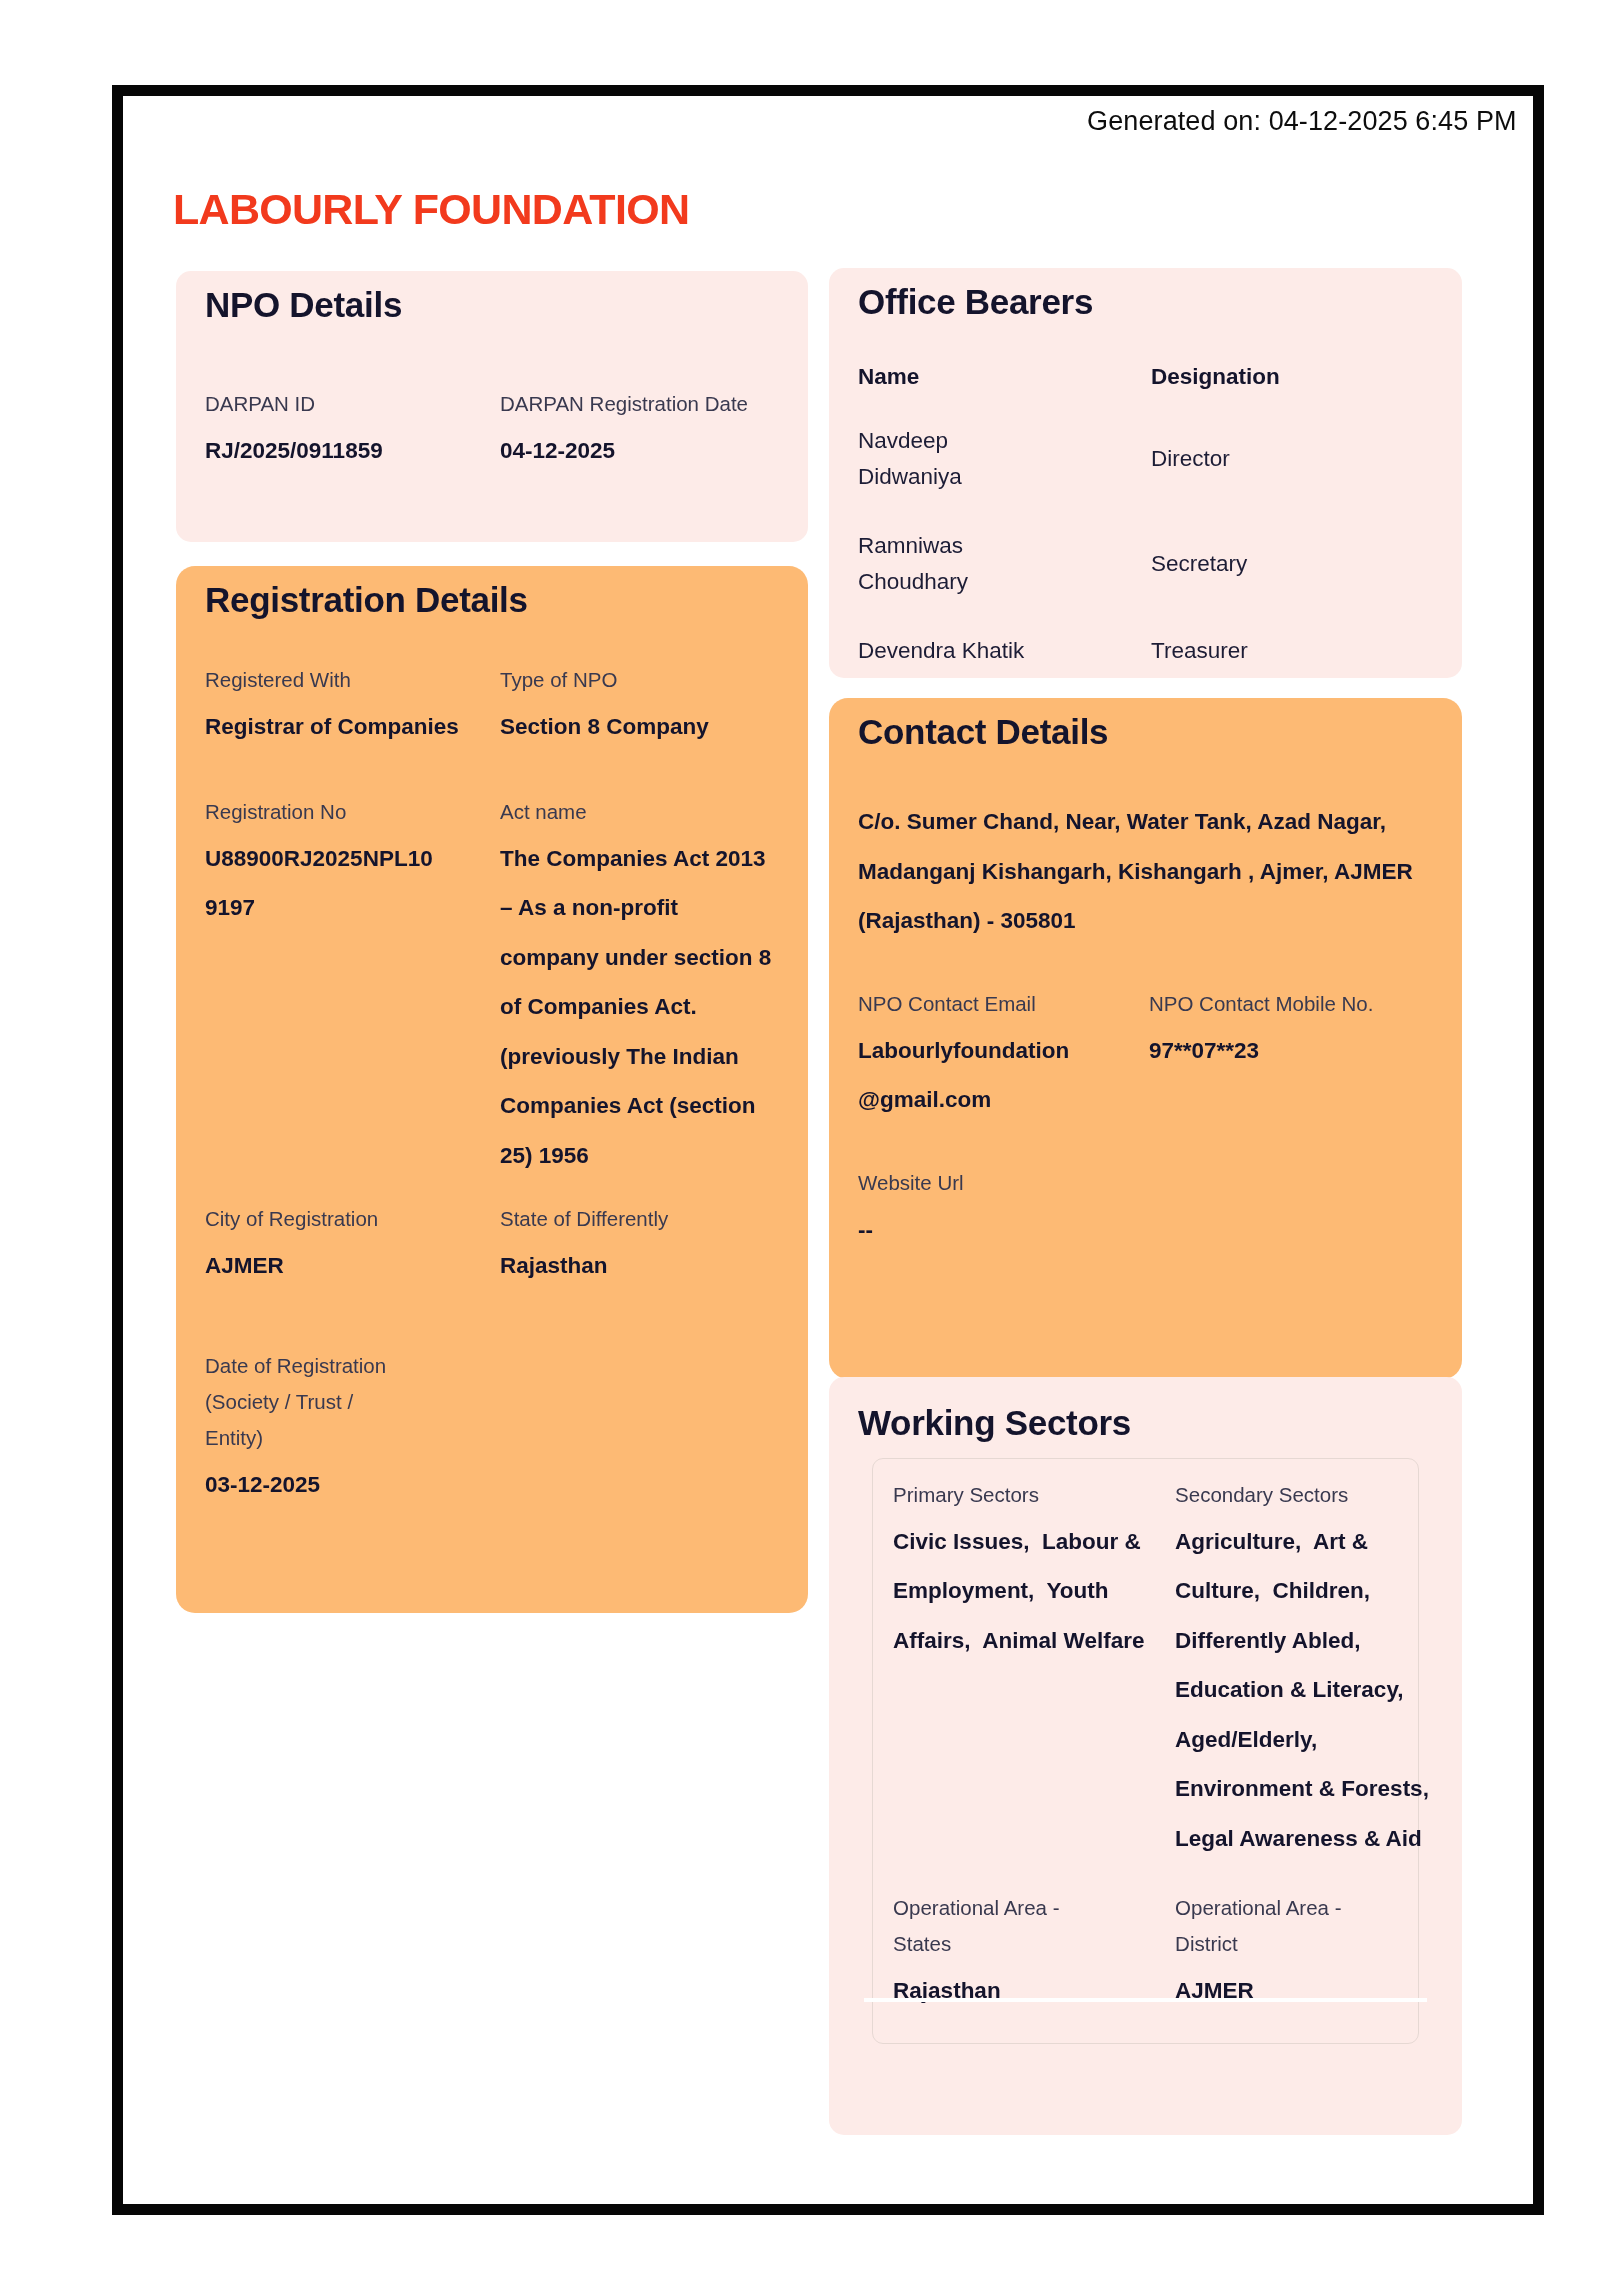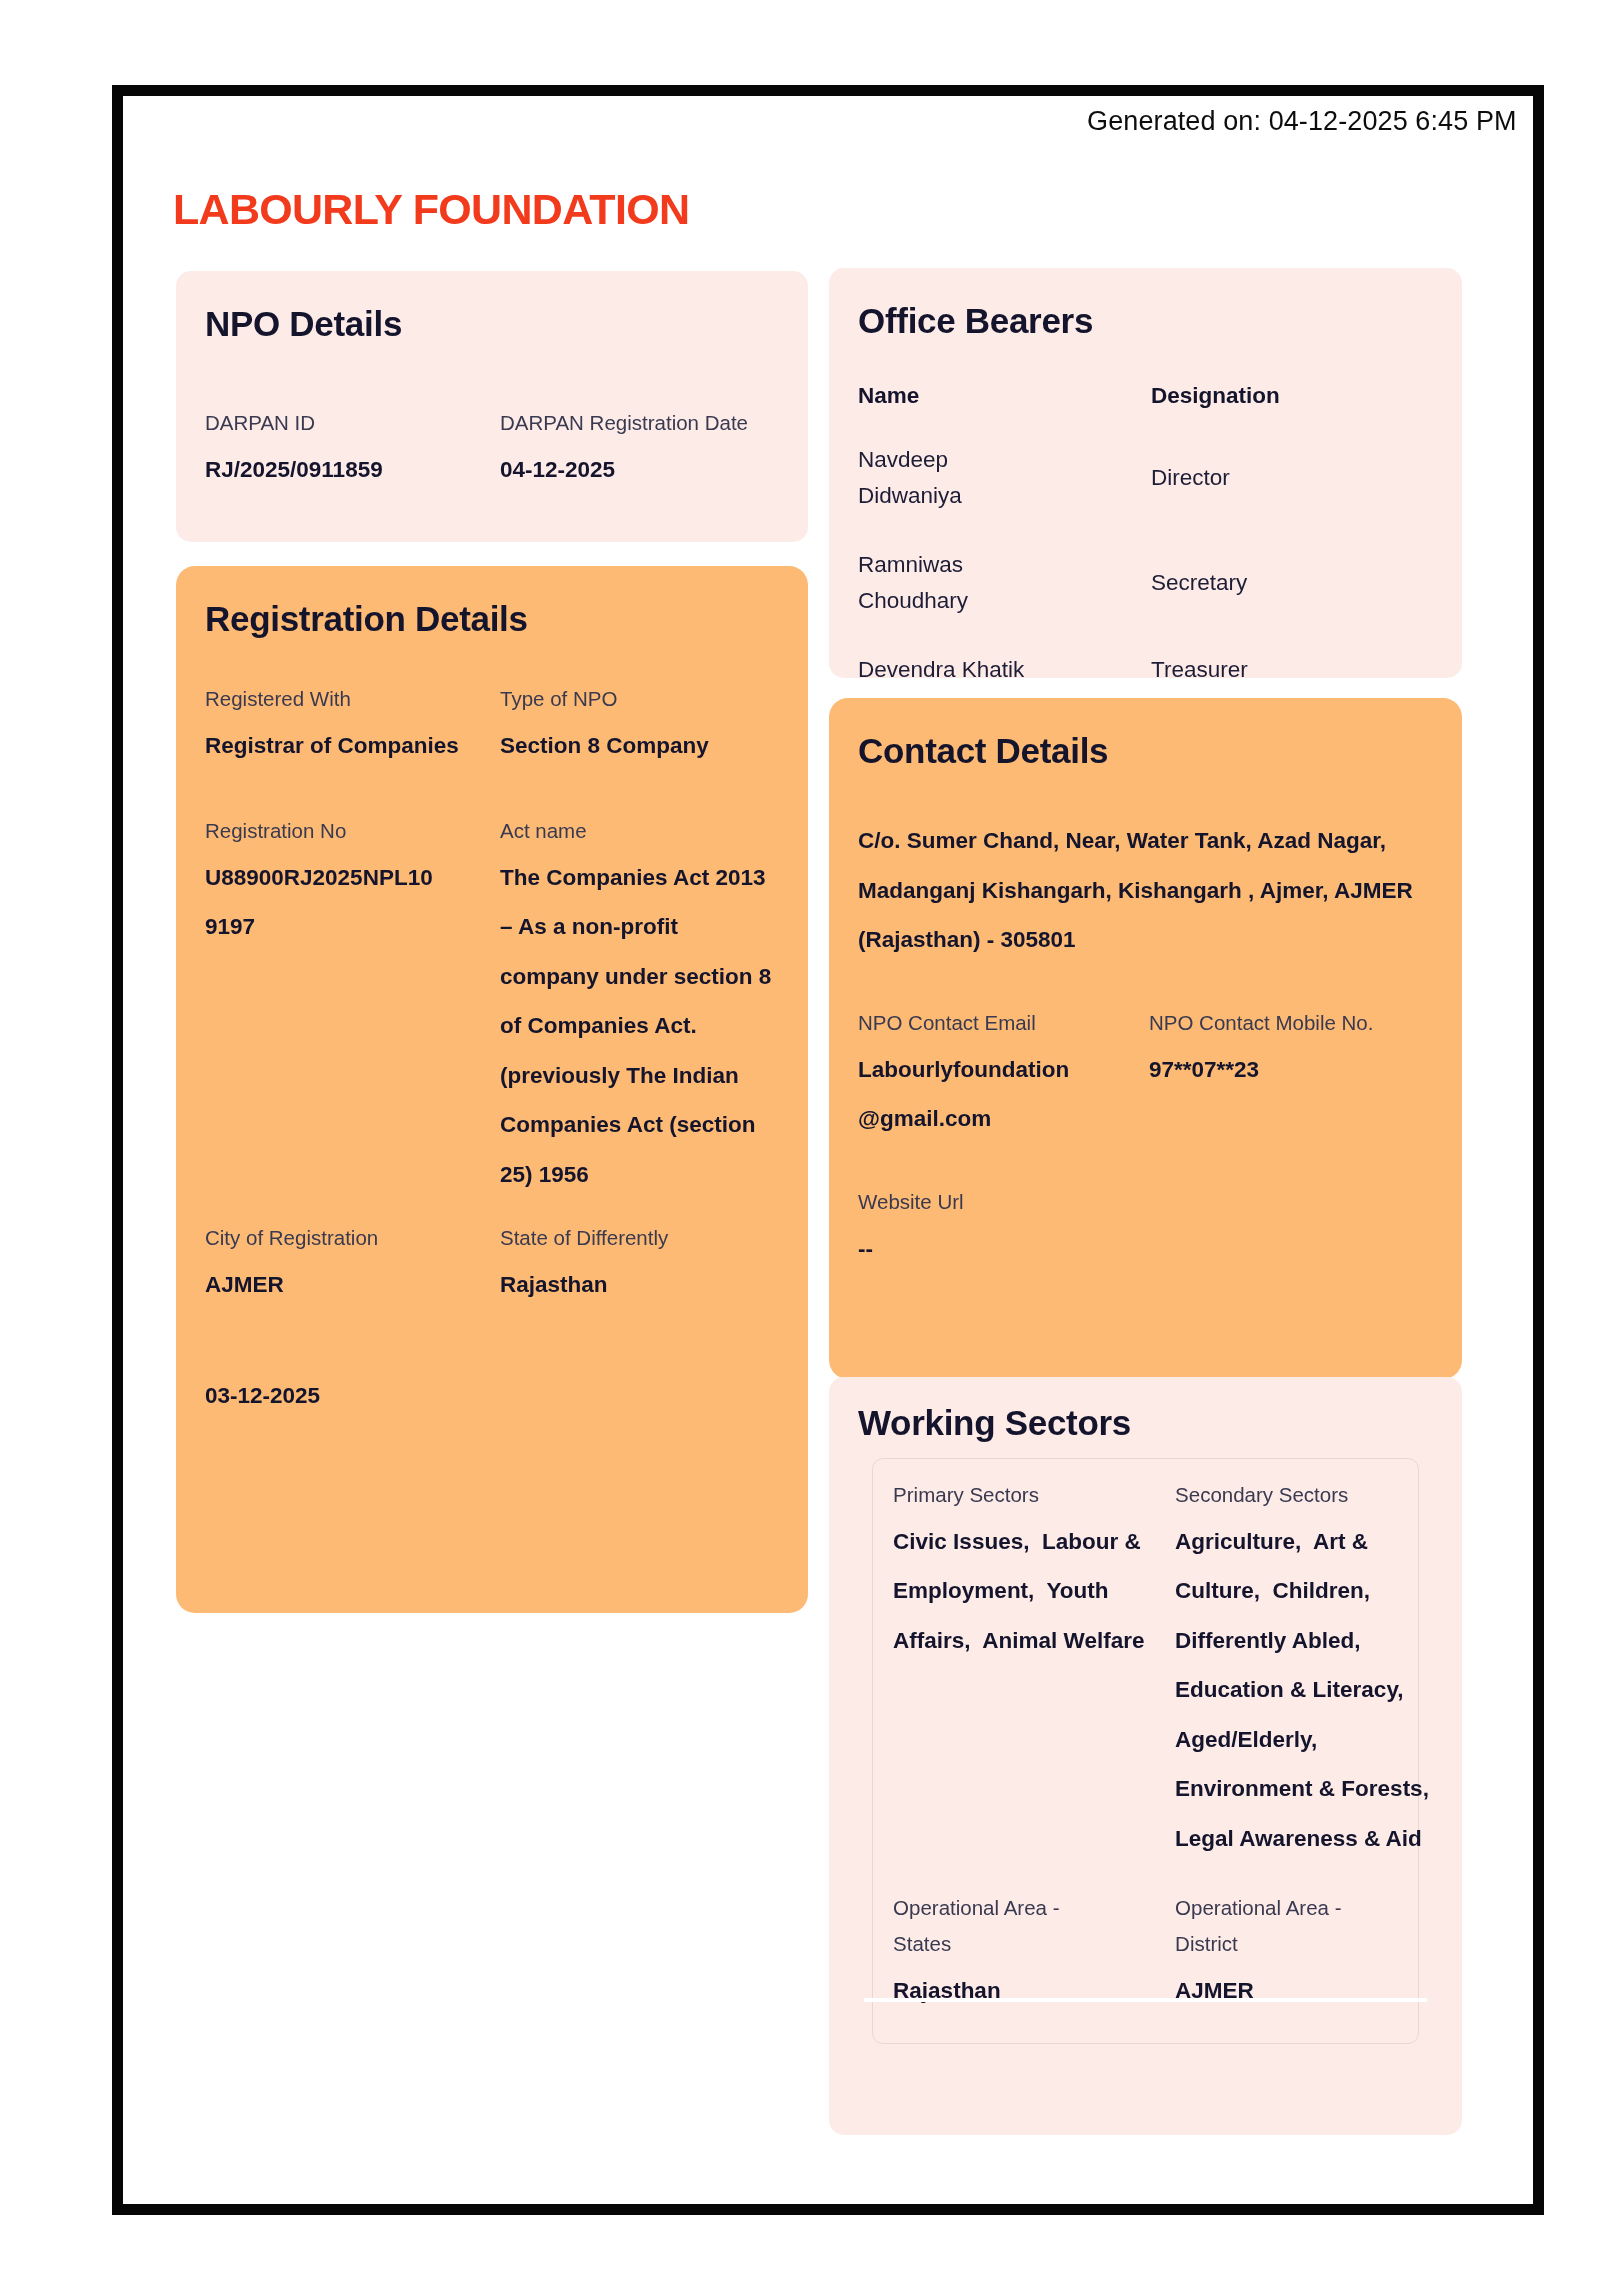--- a/index.html
+++ b/index.html
@@ -36,21 +36,21 @@
     margin: 0;
     font-size: 43px;
     font-weight: 800;
     letter-spacing: -0.7px;
     color: #f23a1d;
   }
   .card {
     position: absolute;
     box-sizing: border-box;
     border-radius: 15px;
-    padding: 33px 29px;
+    padding: 14px 29px;
     overflow: hidden;
   }
   .card.pink  { background: #fdebe8; }
   .card.cream { background: #fdba74; border-radius: 19px; }
 
   #npo-card     { left: 53px;   top: 175px;  width: 632px; height: 271px; }
   #reg-card     { left: 53px;   top: 470px;  width: 632px; height: 1047px; }
   #office-card  { left: 706px; top: 172px;  width: 633px; height: 410px; }
   #contact-card { left: 706px; top: 594px;  width: 633px; height: 681px; margin-top: 8px; }
   #sectors-card { left: 706px; top: 1281px; width: 633px; height: 758px; padding-top: 26px; }
@@ -183,20 +183,21 @@
         <div class="label">City of Registration</div>
         <div class="value">AJMER</div>
       </div>
       <div class="field">
         <div class="label">State of Differently</div>
         <div class="value">Rajasthan</div>
       </div>
     </div>
     <div class="row mt-xl">
       <div class="field">
+        <div class="label narrow">Date of Registration (Society / Trust / Entity)</div>
         <div class="value">03-12-2025</div>
       </div>
     </div>
   </section>
 
   <section class="card pink" id="office-card">
     <h2 class="card-heading">Office Bearers</h2>
     <div class="ob-table">
       <div class="ob-row header">
         <div class="ob-head">Name</div>

